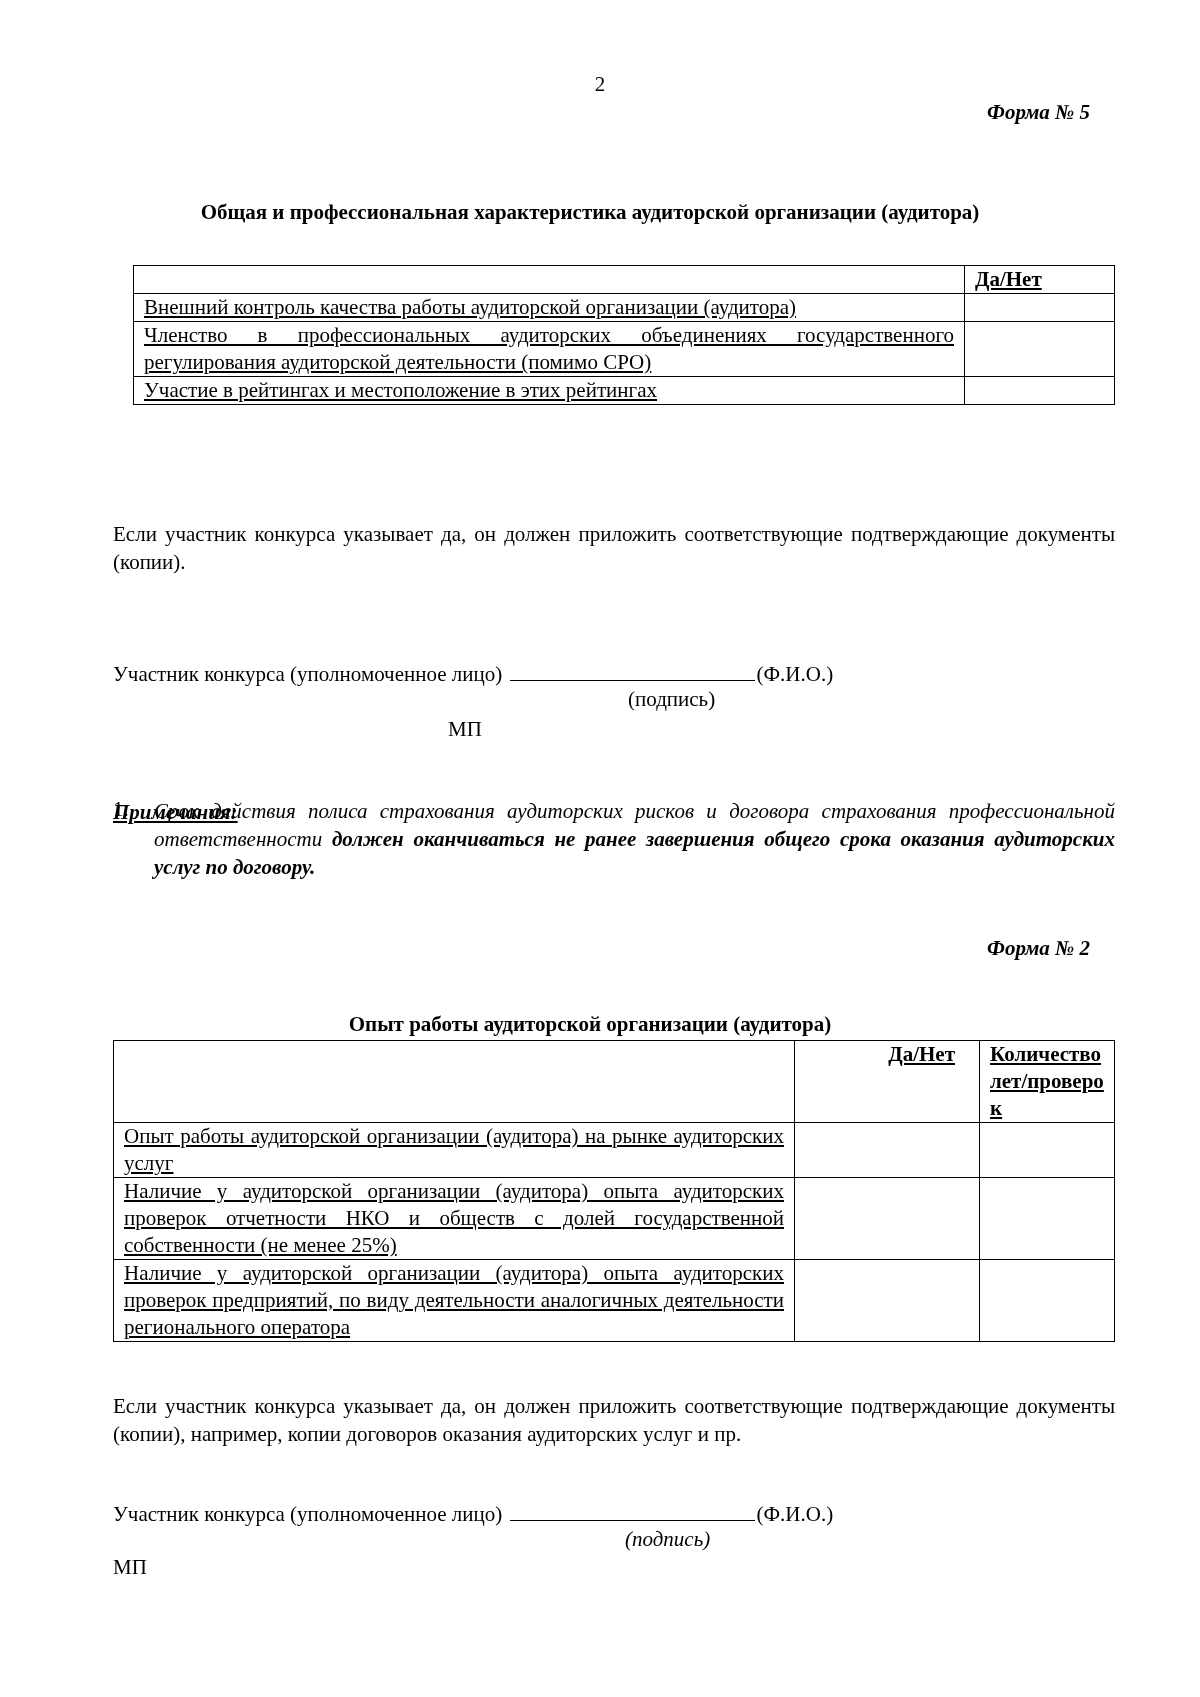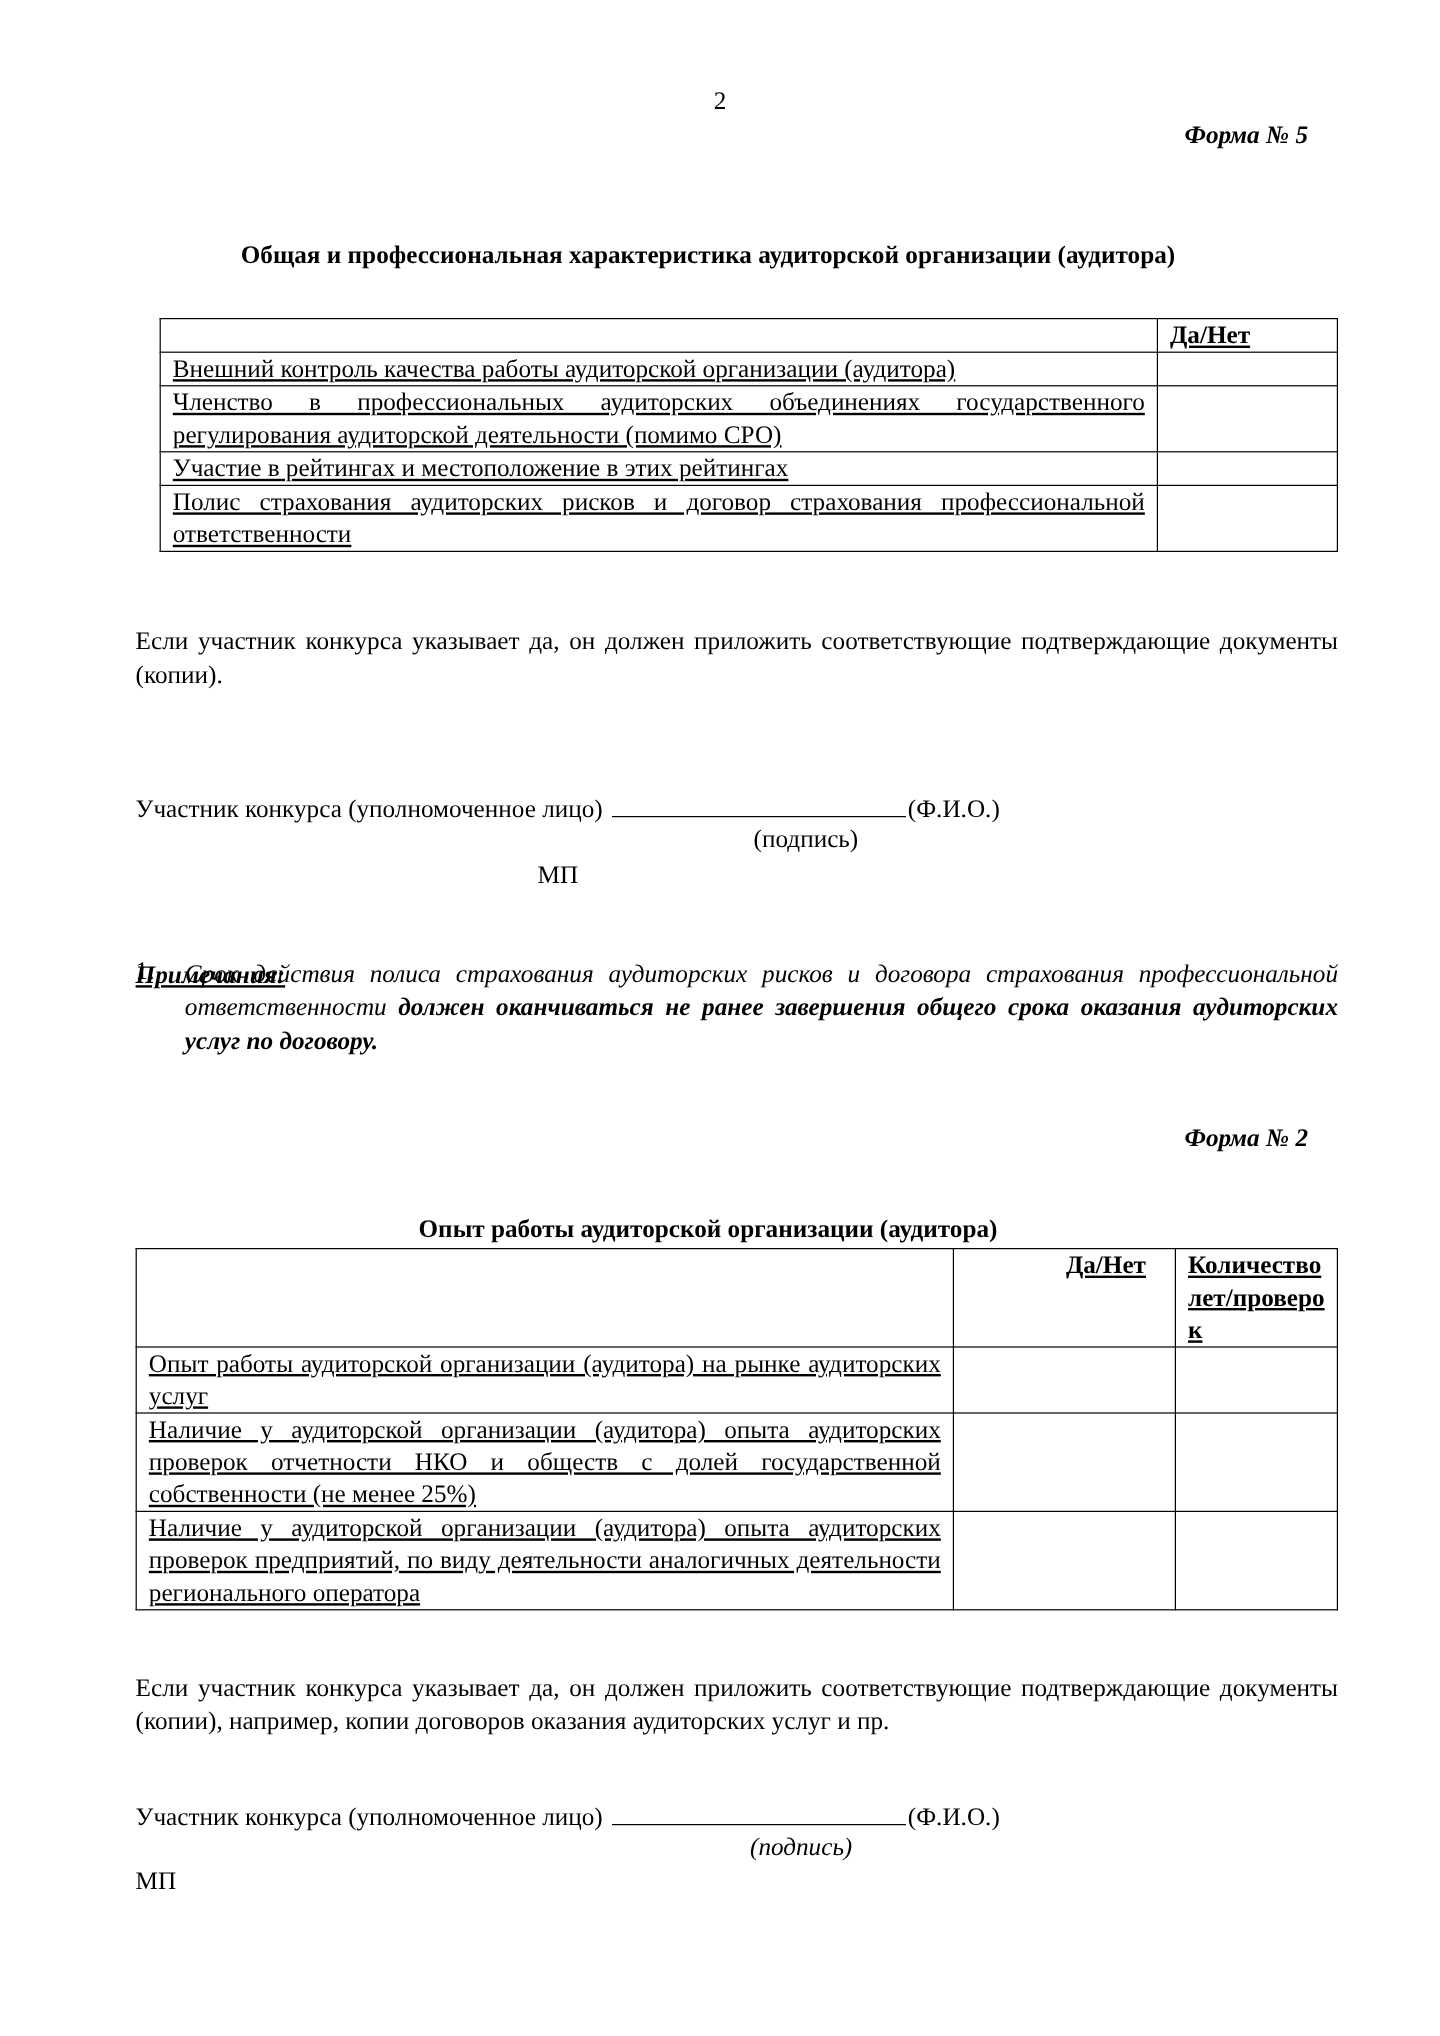--- a/index.html
+++ b/index.html
@@ -36,24 +36,20 @@
   <tr>
     <td class="just">Внешний контроль качества работы аудиторской организации (аудитора)</td>
     <td></td>
   </tr>
   <tr>
     <td class="just">Членство в профессиональных аудиторских объединениях государственного регулирования аудиторской деятельности (помимо СРО)</td>
     <td></td>
   </tr>
   <tr>
     <td class="just">Участие в рейтингах и местоположение в этих рейтингах</td>
-    <td></td>
-  </tr>
-  <tr>
-    <td class="just">Полис страхования аудиторских рисков и договор страхования профессиональной ответственности</td>
     <td></td>
   </tr>
 </tbody>
   </table>
 
 <div class="abs para" style="top:520px; left:113px; width:1002px;">Если участник конкурса указывает да, он должен приложить соответствующие подтверждающие документы (копии).</div>
 
 <div class="abs" style="top:660px; left:113px;">
   <span>Участник конкурса (уполномоченное лицо)</span>
   <span class="sig-line"></span><span>(Ф.И.О.)</span>

